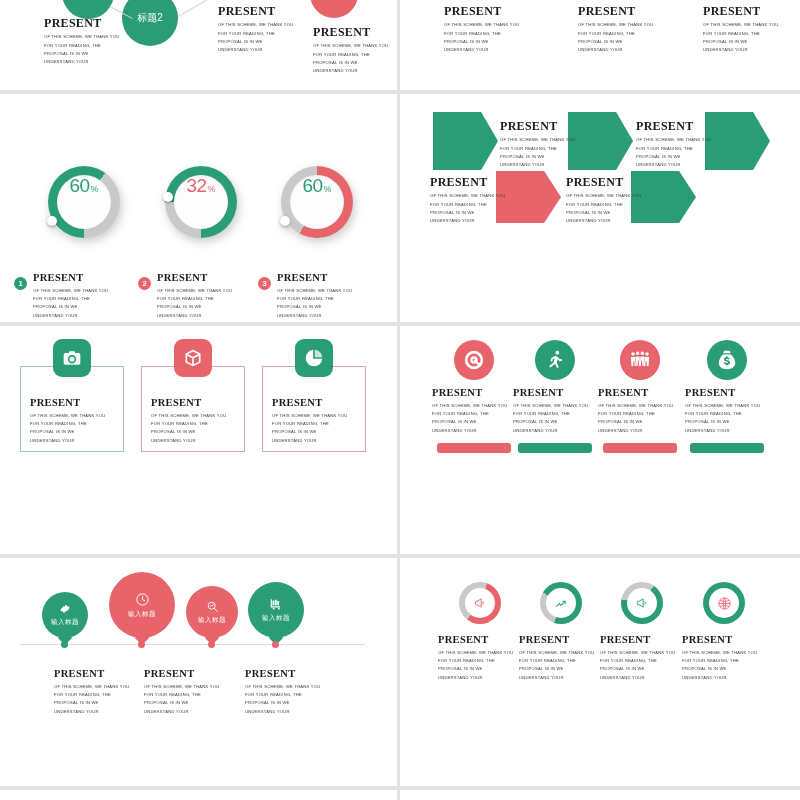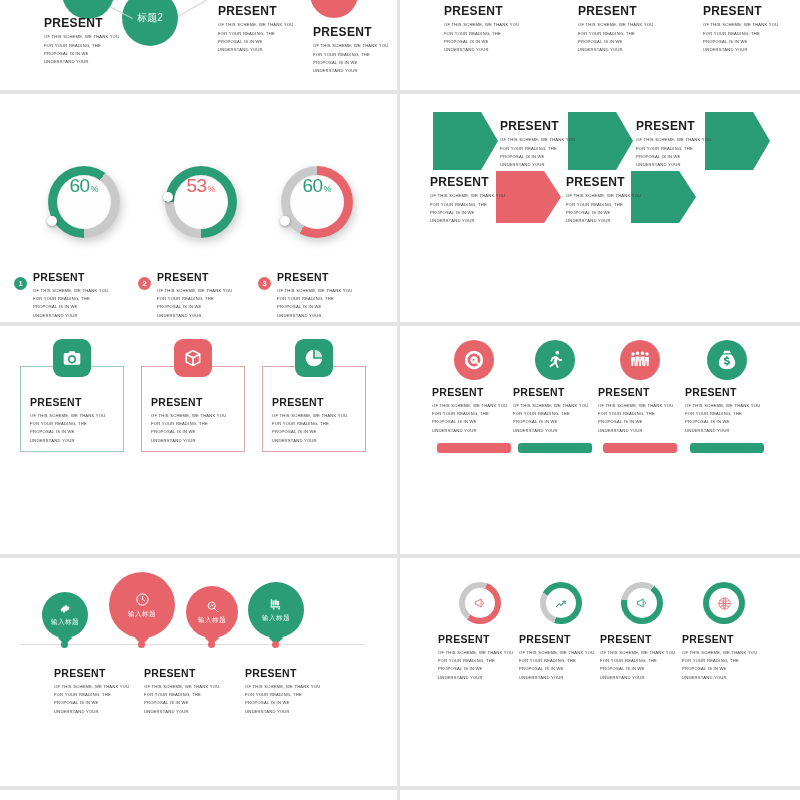--- a/index.html
+++ b/index.html
@@ -23,20 +23,21 @@
     overflow:hidden;
   }
 
   
   .present-title {
     font-weight:bold;
     font-size:12px;
     letter-spacing:.3px;
     color:#1b1b1b;
     line-height:1.1;
+    font-family:Liberation Serif, serif;
   }
   .present-body {
     font-size:4.1px;
     line-height:2.05;
     color:#3a3a3a;
     letter-spacing:.25px;
     margin-top:3px;
     text-transform:uppercase;
   }
   .tblock { width:86px; }
@@ -227,21 +228,21 @@
             <div>FOR YOUR READING, THE</div>
           <div>PROPOSAL  IS IN WE</div>
             <div>UNDERSTAND YOUR</div>
         </div>
       </div>
     </div>
 
     <div class="gauge-wrap" style="left:165px;top:72px;">
       <div class="gauge" style="background:conic-gradient(from 270deg,#2a9d76 0% 75%,#c9c9c9 75% 100%);">
         <div class="inner">
-          <span class="pct" style="color:#e8646b;">53</span>
+          <span class="pct" style="color:#e8646b;">32</span>
           <span class="sym" style="color:#e8646b;">%</span>
         </div>
         <div class="knob" style="left:-2px;top:26px;"></div>
       </div>
     </div>
     <div style="position:absolute;left:138px;top:178px;display:flex;gap:6px;">
       <div class="num-badge" style="background:#e8646b;margin-top:5px;">2</div>
       <div class="tblock sm">
         <div class="present-title">PRESENT</div>
         <div class="present-body">

